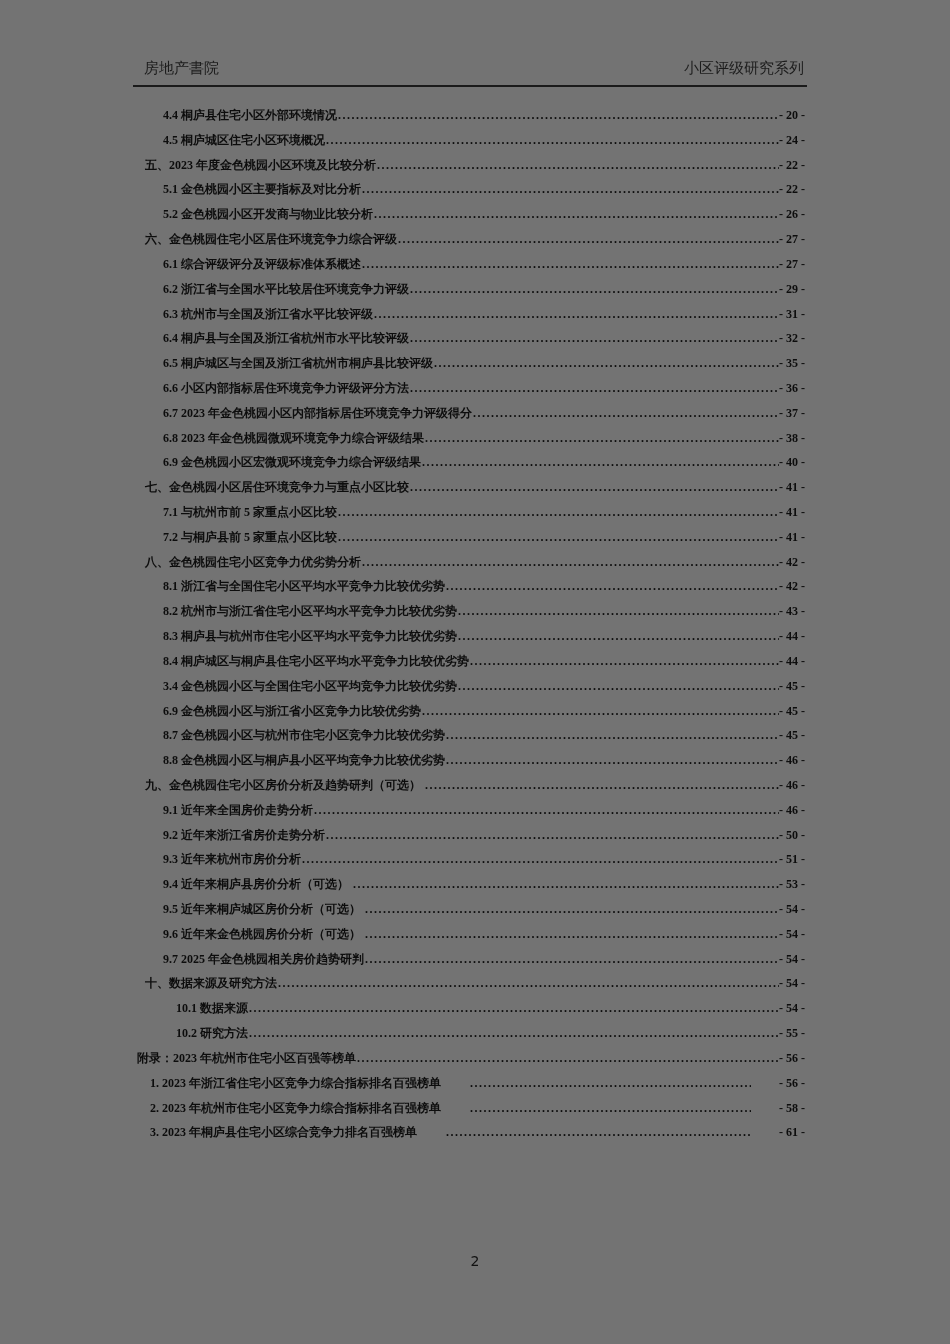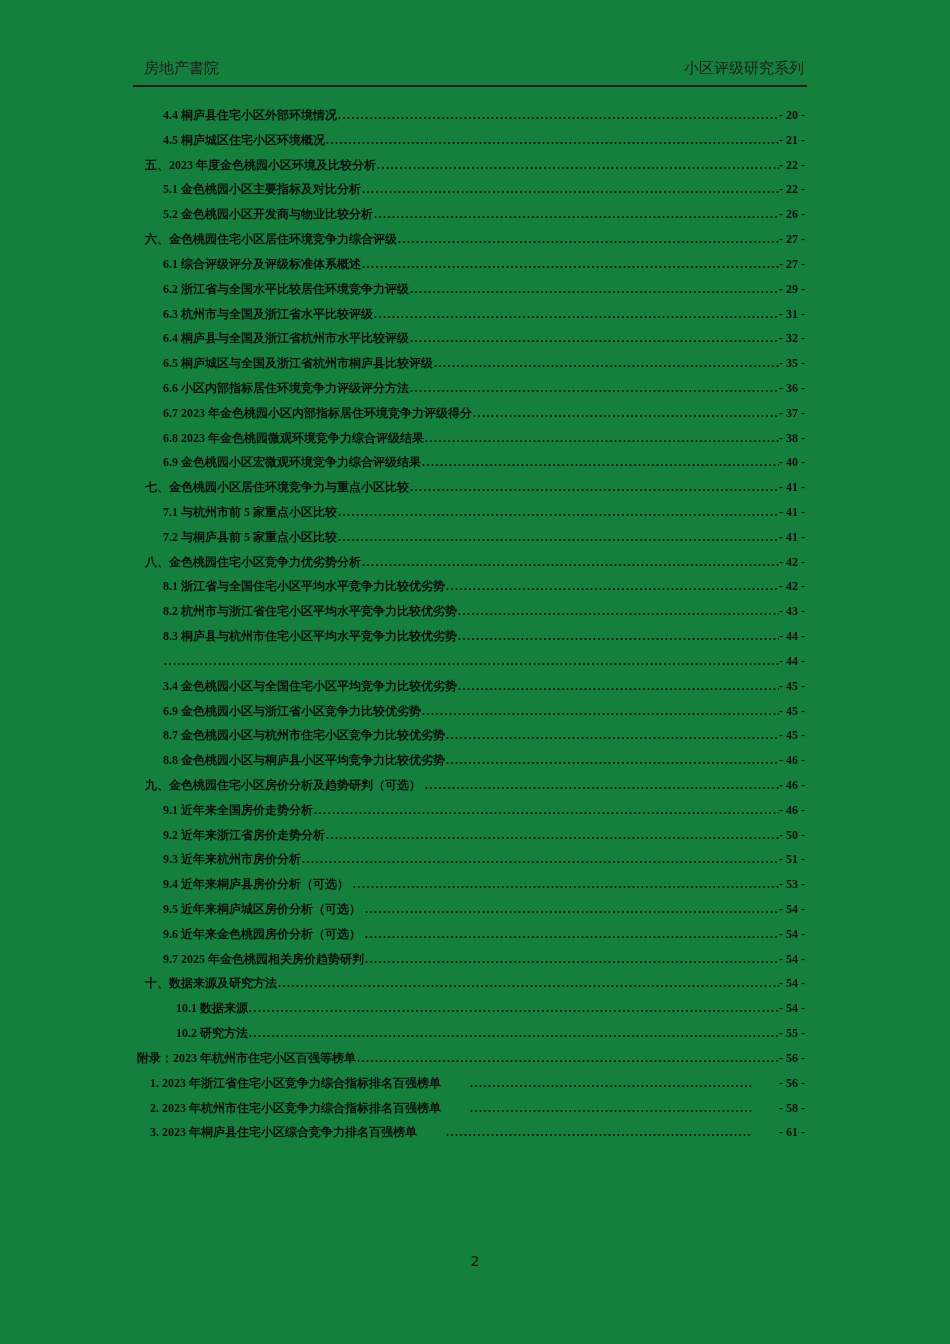--- a/index.html
+++ b/index.html
@@ -1,20 +1,20 @@
 <!DOCTYPE html>
 <html><head>
 <meta charset="utf-8">
 <style>
   html, body { margin: 0; padding: 0; }
   .page {
     position: relative;
     width: 950px;
     height: 1344px;
-    background: #15803d;
+    background: #737373;
     color: #0d0d0d;
     font-family: "Liberation Serif", "DejaVu Serif", serif;
     overflow: hidden;
   }
 
   
   .header {
     position: absolute;
     left: 133px;
     top: 59px;
@@ -88,21 +88,21 @@
   <div class="toc" id="toc">
     <div class="toc-row lvl-section">
       <span class="toc-label">4.4 桐庐县住宅小区外部环境情况</span>
       <span class="toc-dots">............................................................................................................................................................................................................................</span>
       <span class="toc-page">- 20 -</span>
     </div>
 
     <div class="toc-row lvl-section">
       <span class="toc-label">4.5 桐庐城区住宅小区环境概况</span>
       <span class="toc-dots">............................................................................................................................................................................................................................</span>
-      <span class="toc-page">- 21 -</span>
+      <span class="toc-page">- 24 -</span>
     </div>
 
     <div class="toc-row lvl-chapter">
       <span class="toc-label">五、2023 年度金色桃园小区环境及比较分析</span>
       <span class="toc-dots">............................................................................................................................................................................................................................</span>
       <span class="toc-page">- 22 -</span>
     </div>
 
     <div class="toc-row lvl-section">
       <span class="toc-label">5.1 金色桃园小区主要指标及对比分析</span>
@@ -212,20 +212,21 @@
       <span class="toc-page">- 43 -</span>
     </div>
 
     <div class="toc-row lvl-section">
       <span class="toc-label">8.3 桐庐县与杭州市住宅小区平均水平竞争力比较优劣势</span>
       <span class="toc-dots">............................................................................................................................................................................................................................</span>
       <span class="toc-page">- 44 -</span>
     </div>
 
     <div class="toc-row lvl-section">
+      <span class="toc-label">8.4 桐庐城区与桐庐县住宅小区平均水平竞争力比较优劣势</span>
       <span class="toc-dots">............................................................................................................................................................................................................................</span>
       <span class="toc-page">- 44 -</span>
     </div>
 
     <div class="toc-row lvl-section">
       <span class="toc-label">3.4 金色桃园小区与全国住宅小区平均竞争力比较优劣势</span>
       <span class="toc-dots">............................................................................................................................................................................................................................</span>
       <span class="toc-page">- 45 -</span>
     </div>
 

